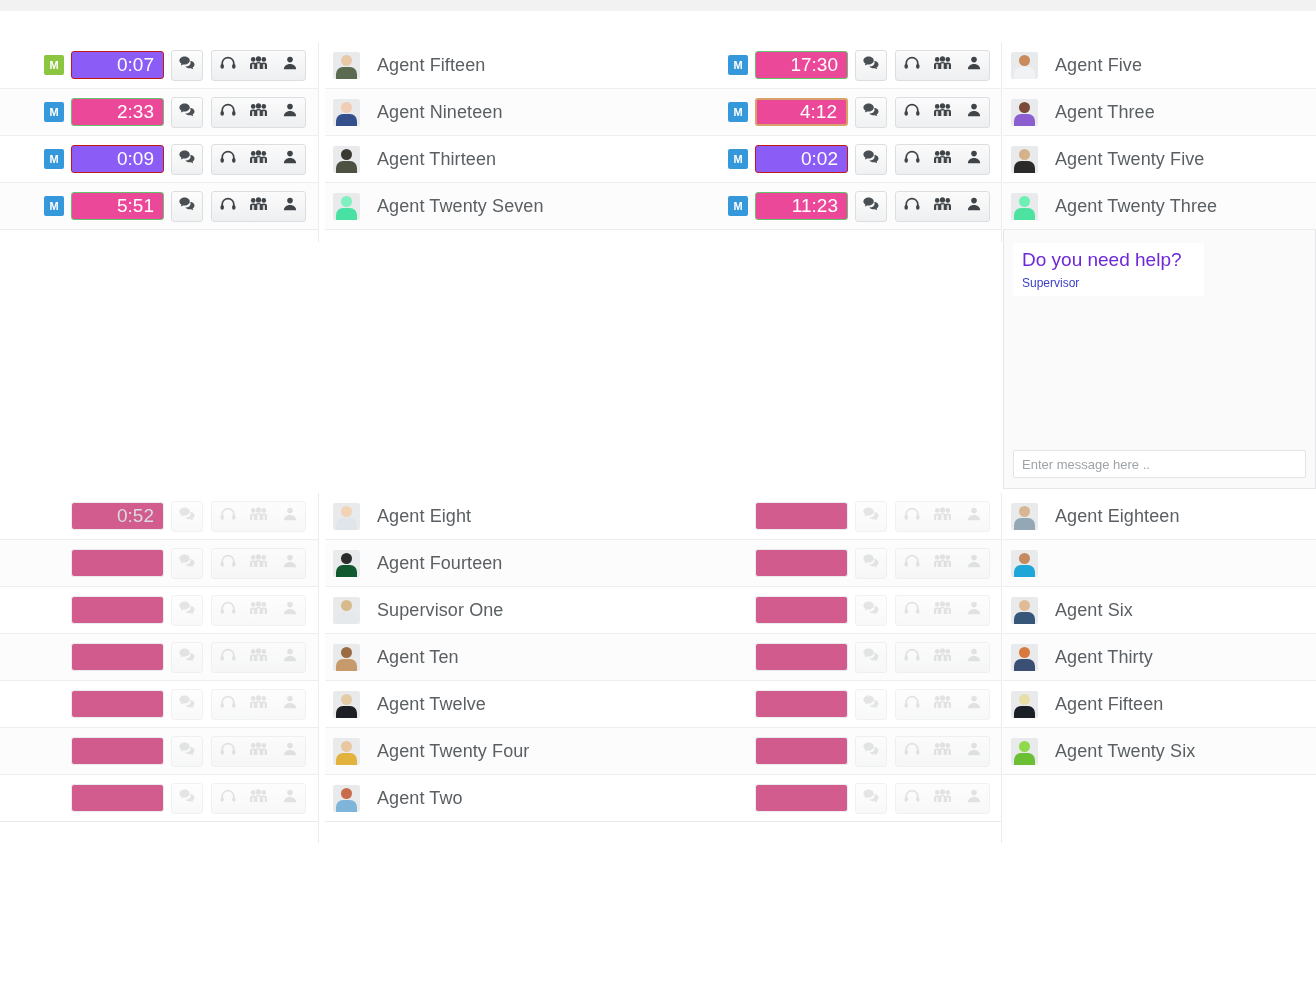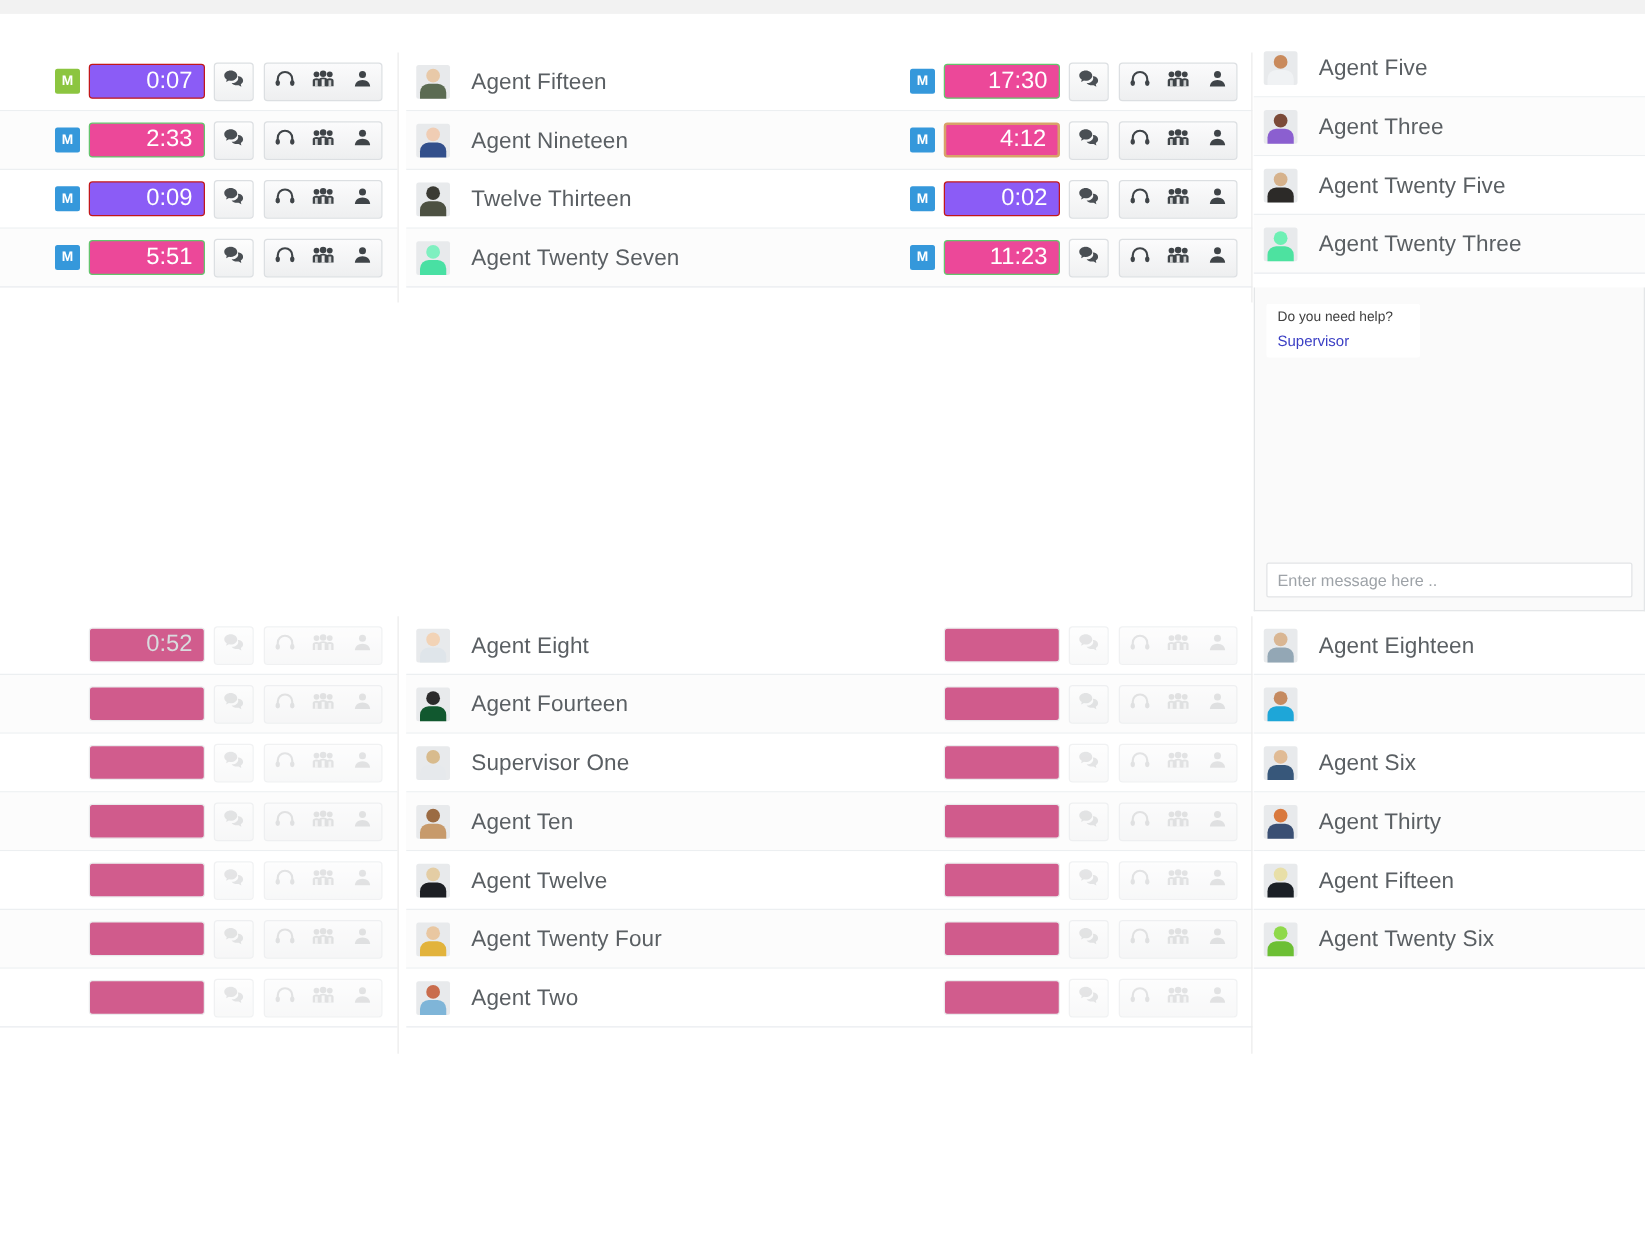--- a/index.html
+++ b/index.html
@@ -112,21 +112,21 @@
   .chat-log{
     position:absolute;left:9px;top:13px;right:9px;bottom:50px;
     overflow:hidden;
   }
   .chat-msg{
     display:inline-block;
     background:#ffffff;
     padding:5px 22px 6px 9px;
     border-radius:2px;
   }
-  .chat-text{font-size:11px;color:#404040;line-height:1.25;}
+  .chat-text{font-size:19px;color:#6d28d9;line-height:1.25;}
   .chat-from{font-size:12px;color:#3b3fc4;margin-top:4px;}
   .chat-input{
     position:absolute;left:9px;right:9px;bottom:10px;height:28px;
     box-sizing:border-box;
     background:#fff;border:1px solid #e2e4e6;border-radius:2px;
     display:flex;align-items:center;
     padding-left:8px;
     font-size:13px;color:#9ea3a8;
   }
   .vsep{position:absolute;top:0;bottom:0;width:1px;background:#ececec;}
@@ -655,21 +655,21 @@
                   <path fill="#3f4448" d="M0.9 13.2c0-3 2.7-5.2 6.1-5.2s6.1 2.2 6.1 5.2z"></path>
                 </svg></span>
             </span>
           </div>
         </div>
         <div class="row">
           <div class="avatar">
             <i class="body" style="background:#4d5142"></i>
             <i class="head" style="background:#3a3a33"></i>
           </div>
-          <div class="aname">Twelve Thirteen</div>
+          <div class="aname">Agent Thirteen</div>
           <div class="mbadge" style="background:#3598db">M</div>
           <div class="timer red">0:02</div>
           <div class="btn">
             <span class="ico"><svg width="16" height="14" viewBox="0 0 16 14">
                 <path fill="#4a4f54" d="M5.6 0.4C2.7 0.4 0.4 2.2 0.4 4.4c0 1.3 0.8 2.5 2 3.2L1.9 9.6l2.3-1.2c0.45 0.1 0.92 0.15 1.4 0.15 2.9 0 5.2-1.8 5.2-4.05S8.5 0.4 5.6 0.4z"></path>
                 <path fill="#4a4f54" d="M11.2 5.2c0.25 0.45 0.38 0.95 0.38 1.45 0 2.1-2.1 3.8-4.7 3.8-0.2 0-0.4 0-0.6-0.02 0.85 1.1 2.45 1.85 4.3 1.85 0.45 0 0.9-0.05 1.32-0.14l2.2 1.16-0.48-1.9c1.12-0.66 1.86-1.78 1.86-3.02 0-1.7-1.4-3.1-3.35-3.45-0.3-0.06-0.62 0.05-0.93 0.27z"></path>
               </svg></span>
           </div>
           <div class="bgroup">
             <span class="gi">
@@ -1038,21 +1038,21 @@
                 </svg></span>
             </span>
           </div>
         </div>
       </div>
   </div>
   <div class="vsep" style="left:1001px;top:31px;height:200px;"></div>
   <div class="vsep" style="left:1001px;top:482px;height:350px;"></div>
 
   <div class="col col-right">
-    <div class="seg" id="right-active" style="top:20px;">
+    <div class="seg" id="right-active" style="top:31px;">
         <div class="row">
           <div class="avatar">
             <i class="body" style="background:#f0f2f4"></i>
             <i class="head" style="background:#c98a5c"></i>
           </div>
           <div class="aname">Agent Five</div>
         </div>
         <div class="row alt">
           <div class="avatar">
             <i class="body" style="background:#8b5fd0"></i>

